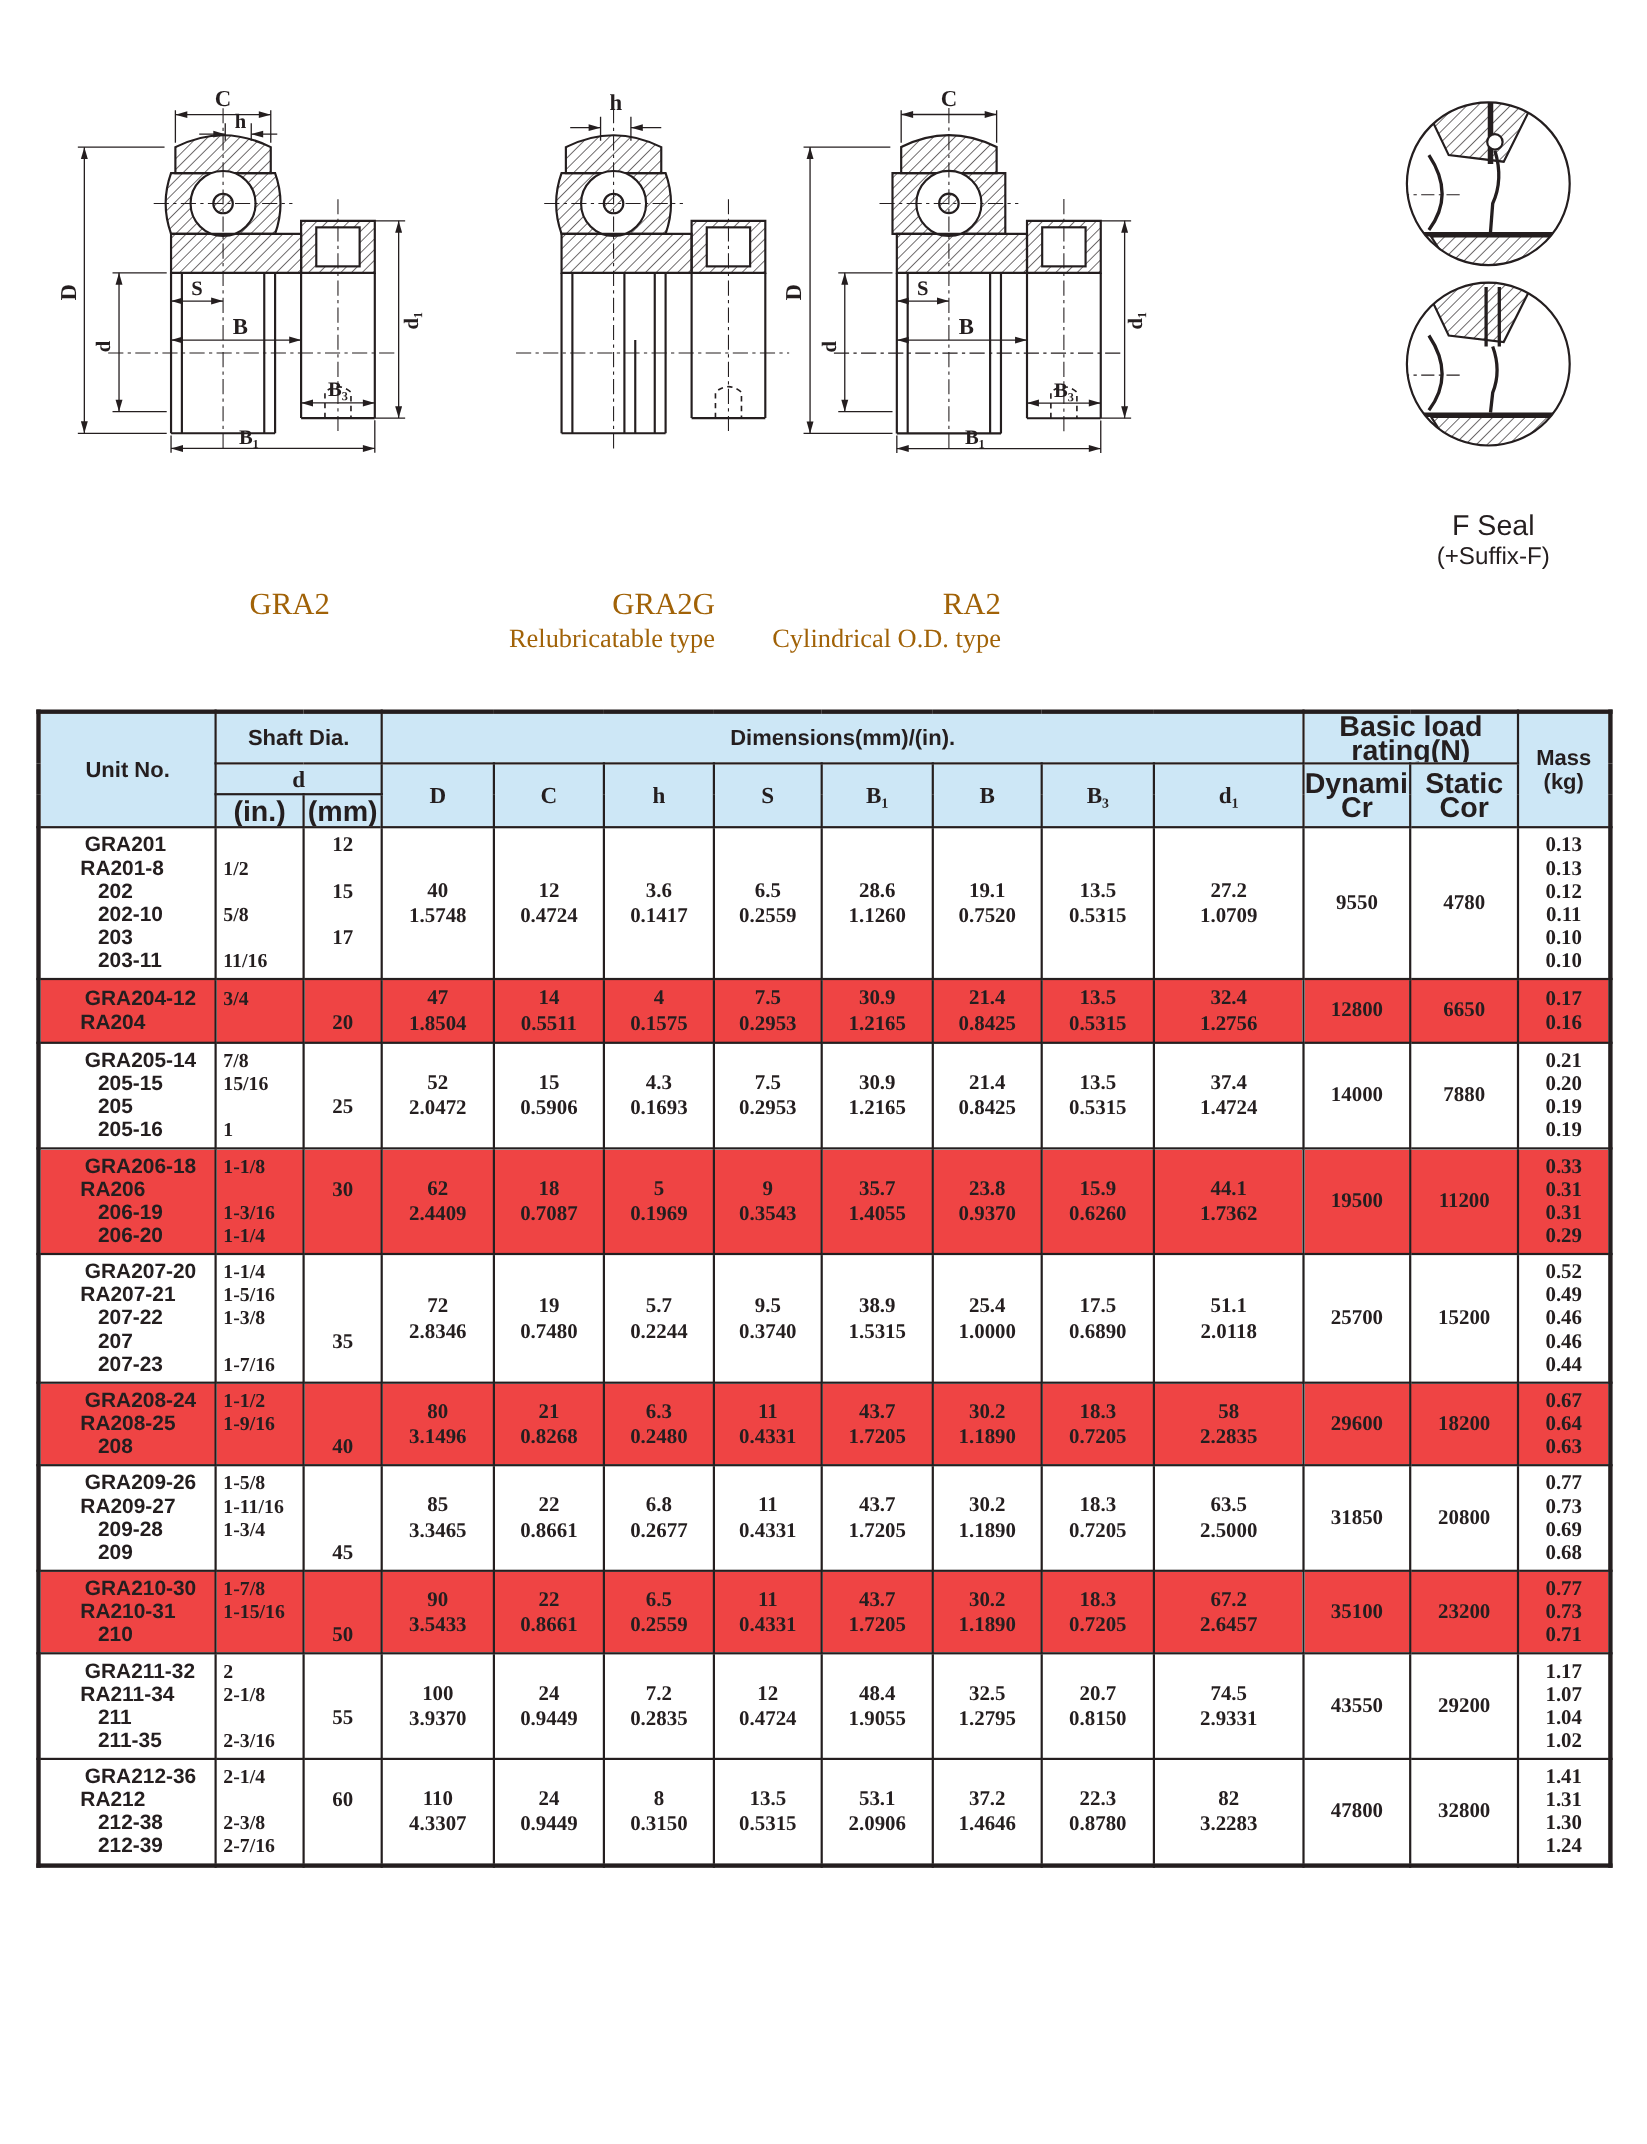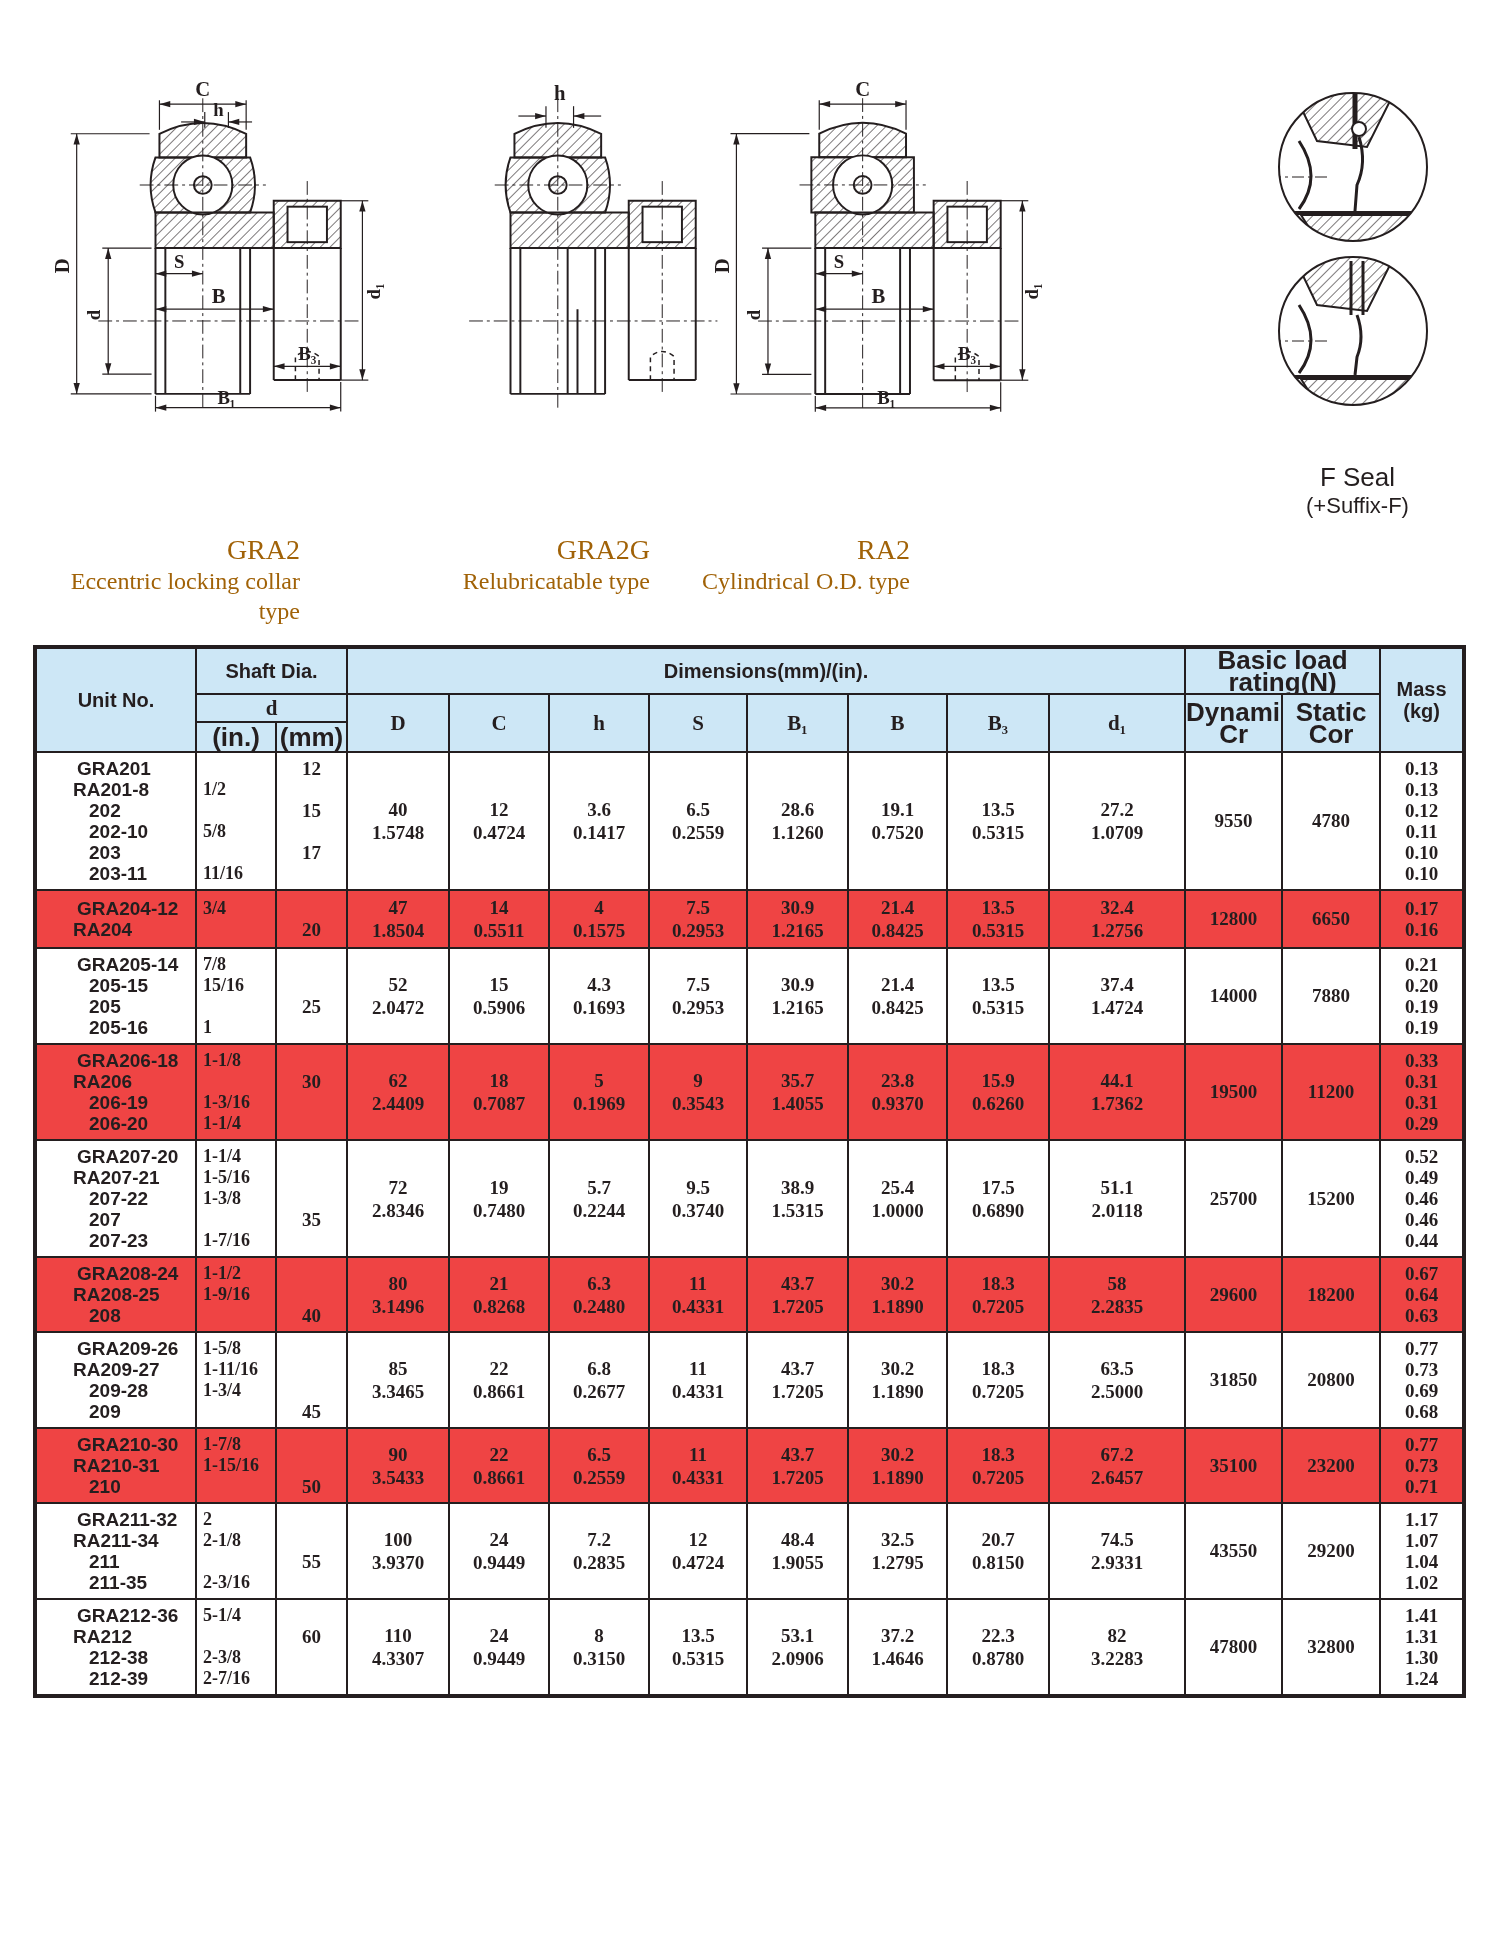--- a/index.html
+++ b/index.html
@@ -269,21 +269,20 @@
         <polygon points="66,294 186,294 164,322 84,322" fill="url(#hD)" stroke-width="2"></polygon>
         <path d="M64,220 Q88,256 64,288" stroke-width="3"></path>
         <line x1="34" y1="256" x2="94" y2="256" stroke-width="1" stroke-dasharray="12,4,3,4"></line>
       </g>
       <circle cx="118" cy="246" r="74" stroke-width="2"></circle>
     </g>
   </svg>
 
   <div class="cap" style="left:30px;top:534px;width:270px">
     <div class="t">GRA2</div>
-    <div class="s">Eccentric locking collar type</div>
   </div>
   <div class="cap" style="left:395px;top:534px;width:255px">
     <div class="t">GRA2G</div>
     <div class="s">Relubricatable  type</div>
   </div>
   <div class="cap" style="left:640px;top:534px;width:270px">
     <div class="t">RA2</div>
     <div class="s">Cylindrical O.D.  type</div>
   </div>
   <div class="sealcap" style="left:1245px;top:462px;width:225px">
@@ -881,21 +880,21 @@
           </td>
         </tr>
         <tr>
           <td class="c-units">
             <span class="ln i0">GRA212-36</span>
             <span class="ln i1">RA212</span>
             <span class="ln i2">212-38</span>
             <span class="ln i2">212-39</span>
           </td>
           <td class="c-in">
-            <span class="ln">5-1/4</span>
+            <span class="ln">2-1/4</span>
             <span class="ln">&nbsp;</span>
             <span class="ln">2-3/8</span>
             <span class="ln">2-7/16</span>
           </td>
           <td class="c-mm">
             <span class="ln">&nbsp;</span>
             <span class="ln">60</span>
             <span class="ln">&nbsp;</span>
             <span class="ln">&nbsp;</span>
           </td>

